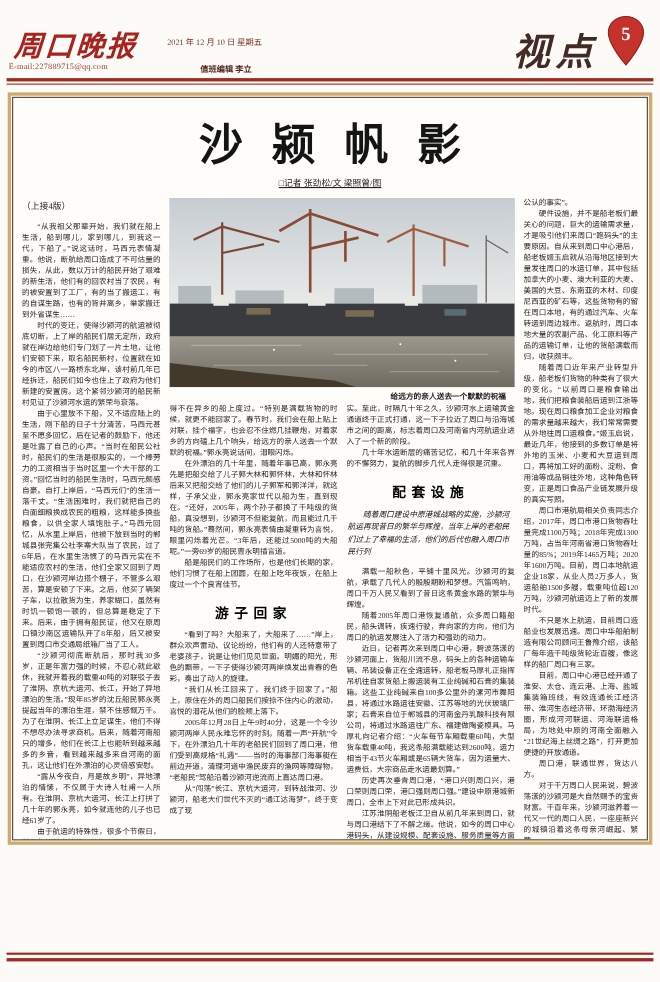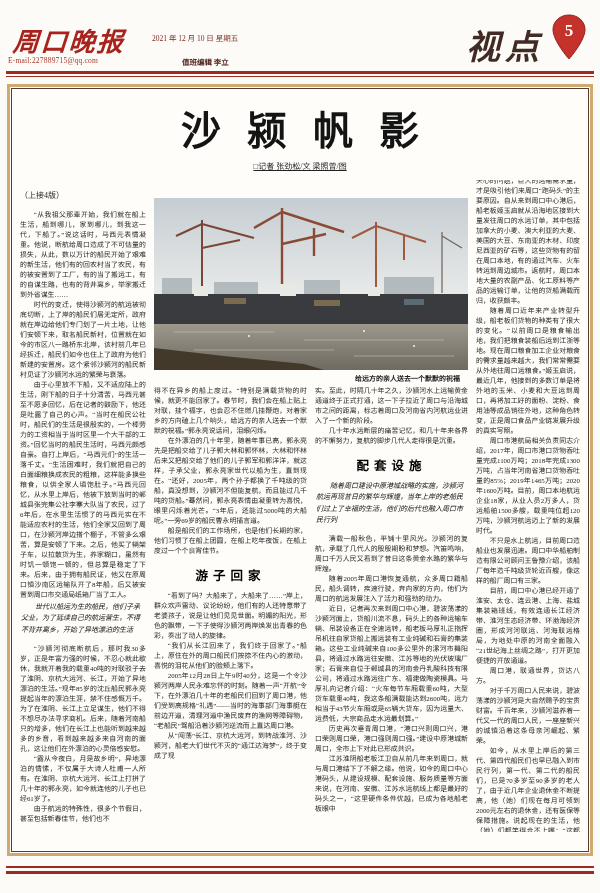--- a/index.html
+++ b/index.html
@@ -16,35 +16,35 @@
   .editor { position:absolute; left:182px; top:56px; font-size:7.5px; color:#55261f; font-weight:bold; }
   .section-title { position:absolute; right:56px; top:20px; font-size:34px; font-weight:bold; font-style:italic;
           color:#422b25; letter-spacing:5px; }
   .page-pin { position:absolute; right:14px; top:14px; width:34px; height:48px; }
 
   .rules { position:absolute; top:71px; left:6px; width:588px; }
   .rule-a { height:2.5px; background:#9e2b22; }
   .rule-b { height:1px; background:#9e2b22; margin-top:2px; }
 
   
-  .frame-outer { position:absolute; top:84px; left:7px; width:586px; height:772px;
+  .frame-outer { position:absolute; top:84px; left:7px; width:586px; height:684px;
                  border:3px solid #cfa96f; background:#fffdf9; }
   .frame-inner { position:absolute; inset:1px; border:1px solid #53402f; padding:6px 8px 8px; overflow:hidden; }
 
   .bottom-rules { position:absolute; top:866px; left:6px; width:588px; }
   .brule-a { height:1.5px; background:#9e2b22; }
   .brule-b { height:3px; background:#9e2b22; margin-top:3px; }
 
   
   .title { text-align:center; font-size:40px; font-weight:bold; color:#141414;
            letter-spacing:26px; padding-left:26px; margin:4px 0 3px; }
   .byline { text-align:center; font-size:8px; color:#222; margin-bottom:9px;text-decoration:underline; }
 
   
-  .content { display:flex; gap:8px; height:652px; overflow:hidden;align-items:center; }
+  .content { display:flex; gap:8px; height:652px; overflow:hidden; }
   .colA { width:126px; overflow:hidden; }
   .mid  { width:314px; display:flex; flex-direction:column; }
   .colD { flex:1; overflow:hidden; }
 
   .photo-wrap { height:172px; overflow:hidden; background:#cfd5d8; }
   .photo-wrap svg { display:block; }
   .caption { font-size:7px; font-weight:bold; text-align:right; color:#222; margin:3px 8px 3px 0; }
   .mid-cols { flex:1; display:flex; gap:8px; overflow:hidden; }
   .colB, .colC { flex:1; overflow:hidden; }
 
@@ -84,21 +84,20 @@
       <h1 class="title">沙颍帆影</h1>
       <div class="byline">□记者 张劲松/文 梁照曾/图</div>
 
       <div class="content">
 
         <div class="colA">
           <p class="cont">（上接4版）</p>
           <p class="body">“从我祖父那辈开始，我们就在船上生活，船到哪儿，家到哪儿，到我这一代，下船了。”说这话时，马西元表情凝重。他说，断航给周口造成了不可估量的损失，从此，数以万计的船民开始了艰难的新生活，他们有的回农村当了农民，有的被安置到了工厂，有的当了搬运工，有的自谋生路，也有的背井离乡，举家搬迁到外省谋生……</p>
           <p class="body">时代的变迁，使得沙颍河的航运被彻底切断，上了岸的船民们居无定所，政府就在岸边给他们专门划了一片土地，让他们安顿下来，取名船民新村，位置就在如今的市区八一路桥东北岸，该村前几年已经拆迁，船民们如今也住上了政府为他们新建的安置房。这个紧邻沙颍河的船民新村见证了沙颍河水运的繁荣与衰落。</p>
           <p class="body">由于心里放不下船，又不适应陆上的生活，刚下船的日子十分清苦，马西元甚至不愿多回忆，后在记者的鼓励下，他还是吐露了自己的心声。“当时在船民公社时，船民们的生活是很殷实的，一个棒劳力的工资相当于当时区里一个大干部的工资。”回忆当时的船民生活时，马西元颇感自豪。自打上岸后，“马西元们”的生活一落千丈。“生活困难时，我们就把自己的白面细粮换成农民的粗粮，这样能多换些粮食，以供全家人填饱肚子。”马西元回忆，从水里上岸后，他被下放到当时的郸城县张完集公社李寨大队当了农民，过了6年后，在水里生活惯了的马西元实在不能适应农村的生活，他们全家又回到了周口，在沙颍河岸边搭个棚子，不管多么艰苦，算是安顿了下来。之后，他买了辆架子车，以拉散货为生，养家糊口，虽然有时饥一顿饱一顿的，但总算是稳定了下来。后来，由于拥有船民证，他又在原周口镇沙南区运输队开了8年船，后又被安置到周口市交通局纸箱厂当了工人。</p>
-          <p class="lead">世代以船运为生的船民，他们子承父业，为了延续自己的航运营生，不得不背井离乡，开始了异地漂泊的生活</p>
           <p class="body">“沙颍河彻底断航后，那时我30多岁，正是年富力强的时候，不忍心就此歇休，我就开着我的载重40吨的对联驳子去了淮阴、京杭大运河、长江，开始了异地漂泊的生活。”现年85岁的沈丘船民郭永亮提起当年的漂泊生涯，禁不住感慨万千。为了在淮阴、长江上立足谋生，他们不得不想尽办法寻求商机。后来，随着河南船只的增多，他们在长江上也能听到越来越多的乡音，看到越来越多来自河南的面孔，这让他们在外漂泊的心灵倍感安慰。</p>
           <p class="body">“露从今夜白，月是故乡明”，异地漂泊的情愫，不仅属于大诗人杜甫一人所有。在淮阴、京杭大运河、长江上打拼了几十年的郭永亮，如今就连他的儿子也已经61岁了。</p>
           <p class="body">由于航运的特殊性，很多个节假日，甚至包括新春佳节，他们也不</p>
         </div>
 
         <div class="mid">
           <div class="photo-wrap">
             <svg viewBox="0 0 314 172" width="314" height="172" preserveAspectRatio="none">
               <defs>
                 <linearGradient id="sky" x1="0" y1="0" x2="0" y2="1">

